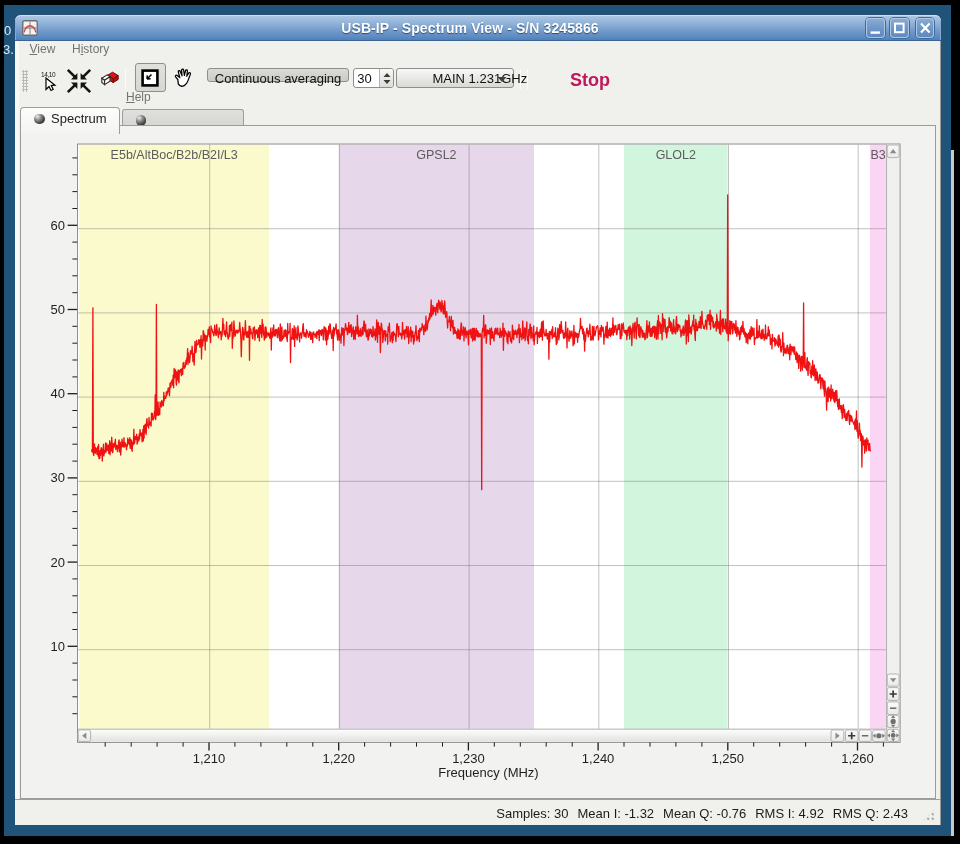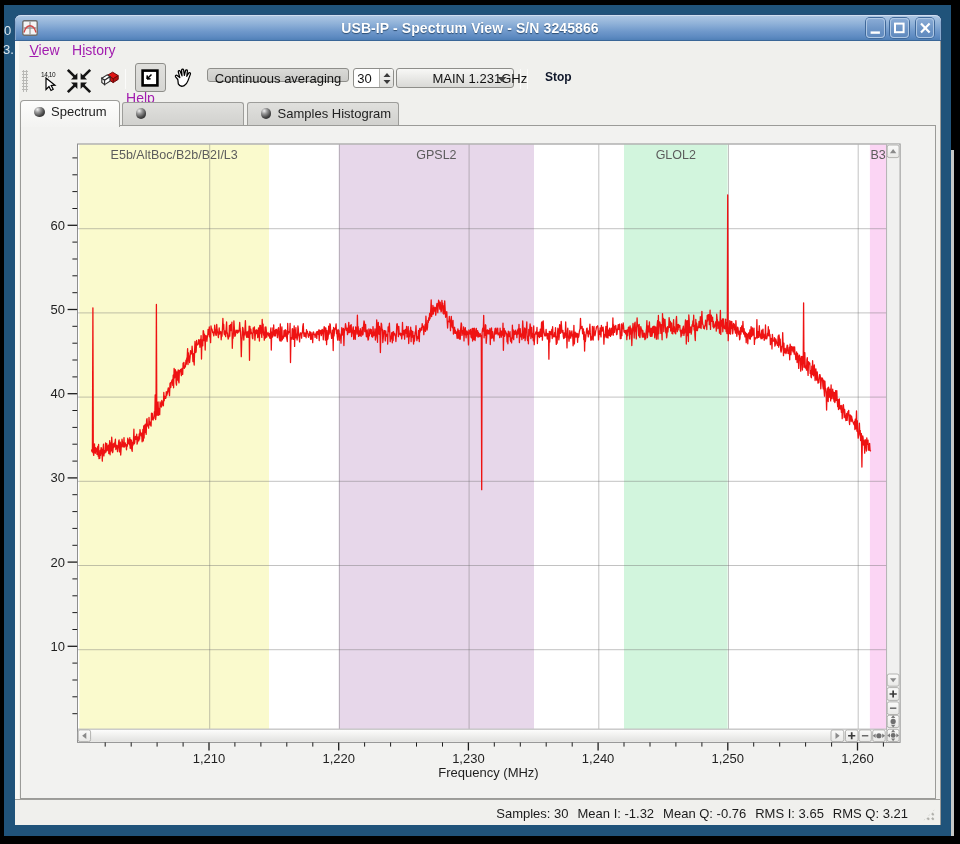--- a/index.html
+++ b/index.html
@@ -15,41 +15,41 @@
 #title { position:absolute; left:0; top:5px; width:910px; text-align:center;
   font-size:14px; font-weight:bold; color:#fff; text-shadow:0 1px 1px #2c4e74; letter-spacing:0.1px; }
 #wicon { position:absolute; left:7px; top:4.5px; }
 .wbtn { position:absolute; top:3px; width:18.5px; height:20px; border-radius:4px;
   background:linear-gradient(#8cadd6 0%, #6d95c6 55%, #5e88bd 100%);
   box-shadow:inset 0 0 0 1px #aec7e3, 0 0 0 1px #40699a; }
 .wbtn svg { position:absolute; left:0; top:0; }
 #body { position:absolute; left:0; top:26px; width:926px; height:784px; background:#f0f0ed;
   box-shadow:inset -1px 0 0 #9a9a98, inset 0 -1px 0 #6e6e6c, inset 4px 0 0 #f8f8f6; }
 #menubar { position:absolute; left:0; top:0; width:100%; height:22px; }
-.mitem { position:absolute; top:1px; font-size:14px; color:#a21caf; }
+.mitem { position:absolute; top:1px; font-size:12px; color:#737373; }
 .mitem u { text-decoration:underline; }
 #toolbar { position:absolute; left:0; top:22px; width:100%; height:35px; }
 #thandle { position:absolute; left:7px; top:7px; width:6px; height:22px;
   background-image:radial-gradient(circle at 1.5px 1.5px, #b9b9b6 1px, transparent 1.2px);
   background-size:3px 3px; }
 .ticon { position:absolute; top:4.5px; }
 .tsep { position:absolute; top:6px; width:1px; height:20px; background:#cfcfcc; border-right:1px solid #fbfbfa; }
 .tbtn { position:absolute; font-size:13px; color:#141414; text-align:center;
   border:1px solid #8e8e8a; border-radius:3px; }
 #btn-avg { left:192px; top:5px; width:142px; height:14px; line-height:19px;
   background:linear-gradient(#dadad7,#cbcbc8); }
 #spin { left:338.2px; top:5px; width:41px; height:20.2px; background:#fff; border:1px solid #8e8e8a; border-radius:3px; position:absolute; }
 #spin .val { position:absolute; left:3px; top:2px; font-size:13px; color:#111; }
 #spin .btns { position:absolute; right:0; top:0; width:14px; height:18.2px; border-left:1px solid #b4b4b0;
   background:linear-gradient(#f8f8f6,#dcdcd9); border-radius:0 2px 2px 0; }
 #combo { left:380.5px; top:5px; width:118.5px; height:20.2px; position:absolute;
   background:linear-gradient(#f8f8f6,#d9d9d6); border:1px solid #8e8e8a; border-radius:3px; }
 #combo span { position:absolute; left:4px; top:2px; font-size:13px; color:#111; white-space:nowrap;margin-left:32px; }
-#stop { position:absolute; left:530px; top:7px; font-size:12px; font-weight:bold; color:#0f172a; }
-#tabrow { position:absolute; left:0; top:57px; width:100%; height:28.5px; }
+#stop { position:absolute; left:555px; top:7px; font-size:18px; font-weight:bold; color:#be185d; }
+#tabrow { position:absolute; left:0; top:64px; width:100%; height:28.5px; }
 .tab { position:absolute; border:1px solid #9d9d9a; border-bottom:none; font-size:13px; color:#222; }
 .tab .ball { position:absolute; left:13px; top:6px; width:10.5px; height:10.5px; border-radius:50%;
   background:radial-gradient(circle at 32% 26%, #f0f0f0 0%, #9a9a9a 28%, #4a4a4a 62%, #1e1e1e 95%); }
 .tab .lbl { position:absolute; left:30px; top:3px; }
 #tab1 { left:5px; top:1.5px; width:99.5px; height:27px; border-radius:4px 4px 0 0; z-index:3;
   background:linear-gradient(#fdfdfc,#f3f3f1); }
 .tabi { top:4px; height:25px; border-radius:3px 3px 0 0; z-index:1;
   background:linear-gradient(#e0e0dd 0%,#d0d0cd 100%); }
 #tab2 { left:106.7px; width:122.8px; }
 #tab3 { left:231.6px; width:152.8px; }
@@ -154,28 +154,24 @@
     </div>
     <div id="tabrow">
       <div class="tab" id="tab1">
           <div class="ball"></div>
           <div class="lbl">Spectrum</div>
         </div>
       <div class="tab tabi" id="tab2">
           <div class="ball" style="top:5px;"></div>
           <div class="lbl" style="top:3px;margin-top:21px;">Raw Samples</div>
         </div>
-      <div class="tab tabi" id="tab3">
-          <div class="ball" style="top:5px;"></div>
-          <div class="lbl" style="top:3px;">Samples Histogram</div>
-        </div>
     </div>
     <div id="panel"></div>
     <div id="statusbar">
-      <div id="stext">Samples: 30<span>Mean I: -1.32</span><span>Mean Q: -0.76</span><span>RMS I: 3.65</span><span>RMS Q: 3.21</span></div>
+      <div id="stext">Samples: 30<span>Mean I: -1.32</span><span>Mean Q: -0.76</span><span>RMS I: 4.92</span><span>RMS Q: 2.43</span></div>
       <div id="grip"></div>
     </div>
   </div>
 </div>
 <svg id="chart" width="960" height="844" viewBox="0 0 960 844" font-family="Liberation Sans, sans-serif">
     <rect x="78.0" y="144.5" width="808.3" height="584.3" fill="#ffffff"></rect>
     <rect x="79.3" y="144.5" width="189.7" height="584.3" fill="#fafacd"></rect>
     <rect x="338.8" y="144.5" width="195.2" height="584.3" fill="#e7d7ea"></rect>
     <rect x="624.0" y="144.5" width="103.6" height="584.3" fill="#d2f5dd"></rect>
     <rect x="869.9" y="144.5" width="16.4" height="584.3" fill="#fbd5f4"></rect>

